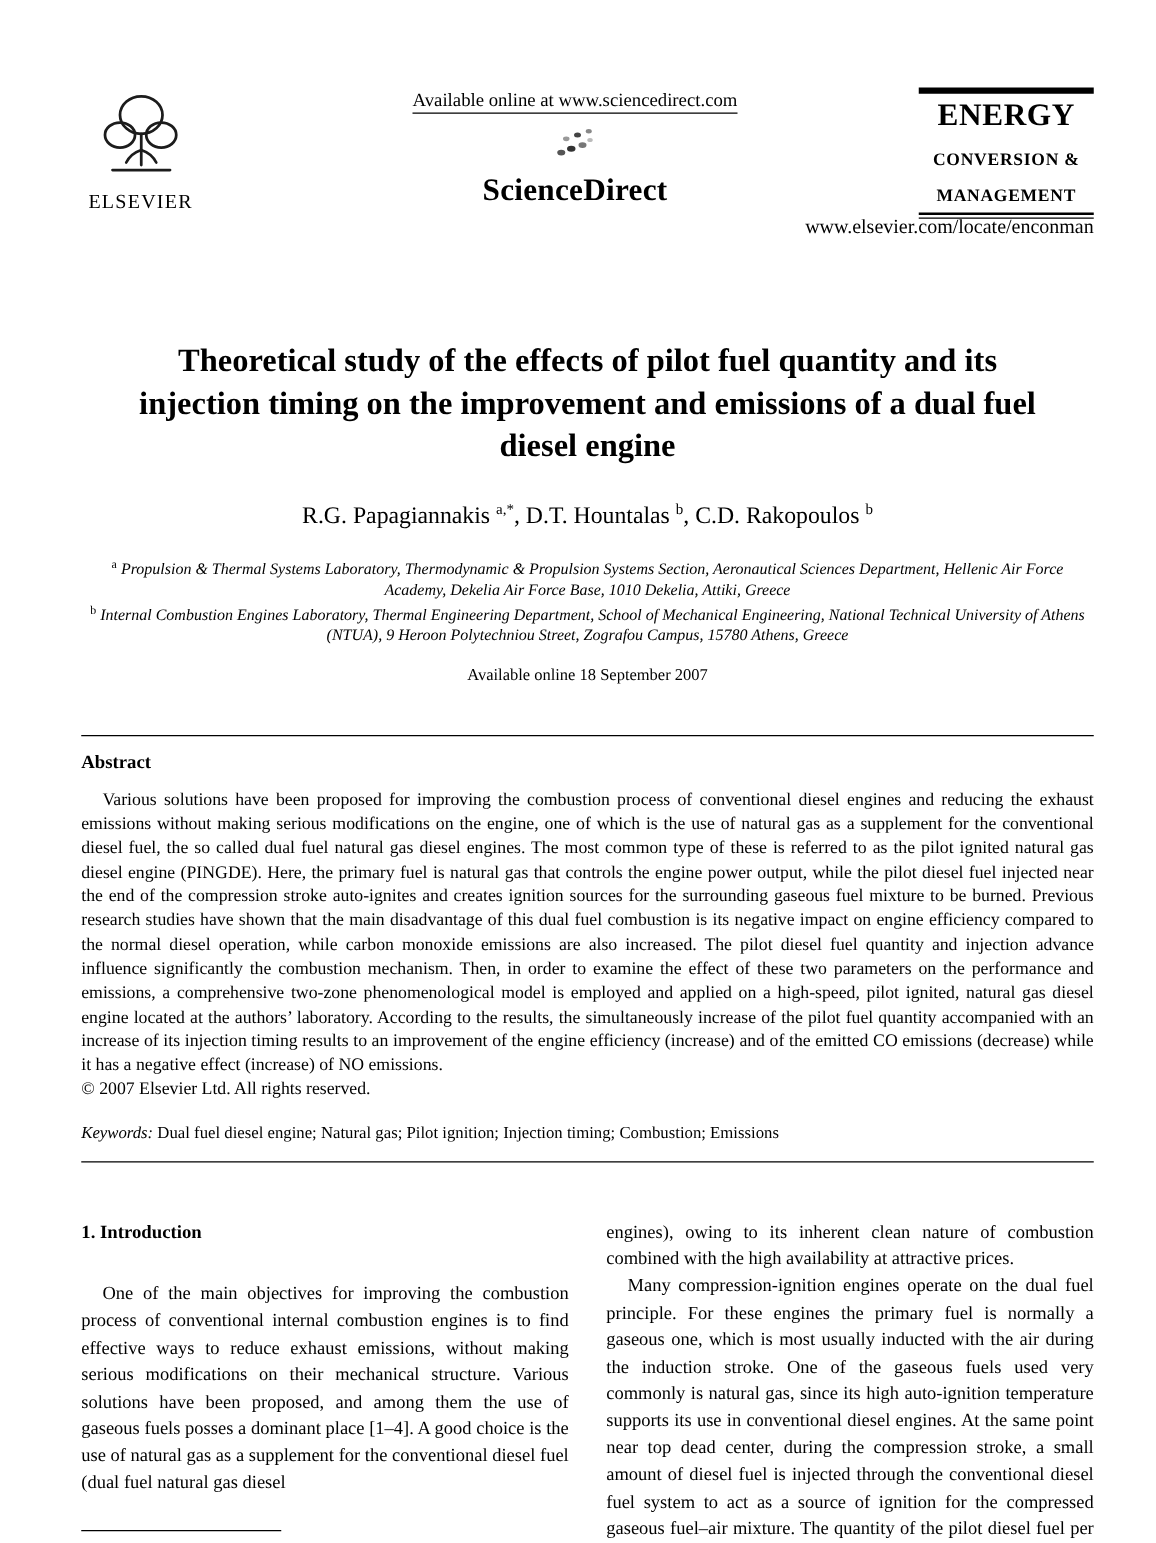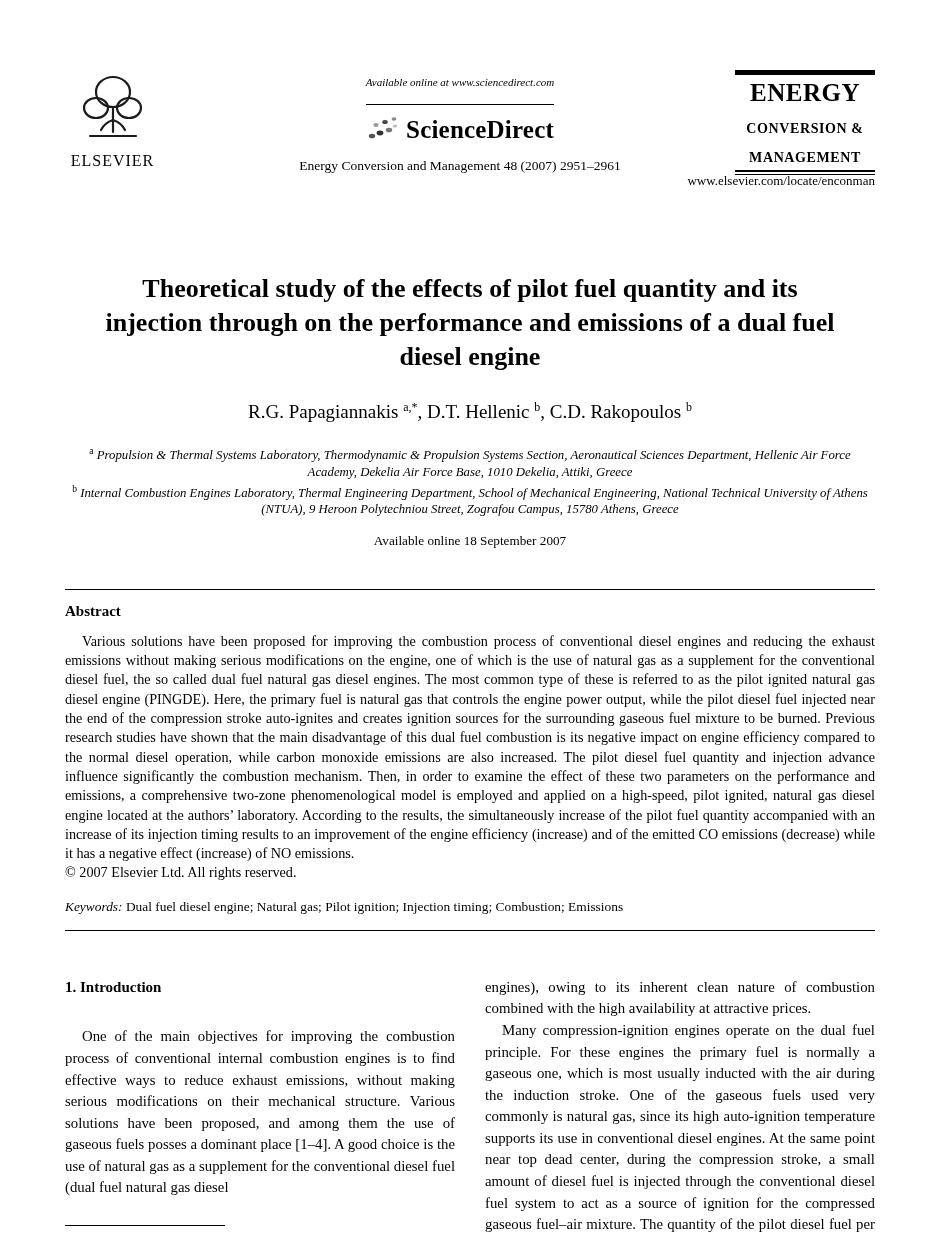--- a/index.html
+++ b/index.html
@@ -11,32 +11,32 @@
   }
   .page { padding:70px 50px 0 65px; }
 
   
   .header { position:relative; height:150px; }
 
   .logo-elsevier { position:absolute; left:0; top:2; width:95px; text-align:center; }
   .logo-elsevier .elsevier-word { font-size:16px; letter-spacing:1px; margin-top:2px; }
 
   .center-block { position:absolute; left:230px; top:2px; width:330px; text-align:center; }
-  .avail-online { display:inline-block; font-size:11px; padding-bottom:16px; border-bottom:1px solid #000;font-style:italic; }
-  .sd-row { margin-top:9px; display:flex; align-items:center; justify-content:center; gap:6px; }
+  .avail-online { display:inline-block; font-size:15px; padding-bottom:0; border-bottom:1px solid #000; }
+  .sd-row { margin-top:9px; display:flex; align-items:center; justify-content:center; gap:6px;flex-direction:column; }
   .sd-logo-text { font-size:25px; font-weight:bold; letter-spacing:0.2px; }
   .journal-ref { margin-top:12px; font-size:13.5px; }
 
   .journal-box { position:absolute; right:0; top:0; width:140px; text-align:center;
                  border-top:5px solid #000; padding-top:3px; }
   .jn1 { font-size:25px; font-weight:bold; letter-spacing:0.5px; line-height:30px; }
   .jn2, .jn3 { font-size:14px; font-weight:bold; letter-spacing:0.6px; line-height:17px;margin-top:12px; }
   .jb-rule-a { height:2px; background:#000; margin-top:4px; }
   .jb-rule-b { height:1px; background:#000; margin-top:2px; }
-  .journal-url { position:absolute; right:0; top:103px; font-size:13px; }
+  .journal-url { position:absolute; right:0; top:103px; font-size:16px; }
 
   
   .title { margin-top:52px; text-align:center; font-size:26px; line-height:34px; padding:0 30px; }
   .authors { margin-top:26px; text-align:center; font-size:19px; }
   .authors sup { font-size:12px; }
   .affiliations { margin-top:20px; text-align:center; font-style:italic; font-size:12.8px; line-height:16.5px; }
   .affiliations sup { font-style:normal; font-size:9.5px; }
   .avail-date { margin-top:15px; text-align:center; font-size:13.2px; }
 
   .rule { height:1px; background:#000; }
@@ -98,38 +98,37 @@
               <ellipse cx="23" cy="16" rx="3.2" ry="2.3" fill="#777"></ellipse>
               <ellipse cx="10" cy="11" rx="2.6" ry="1.9" fill="#999"></ellipse>
               <ellipse cx="19" cy="8" rx="2.8" ry="2.0" fill="#444"></ellipse>
               <ellipse cx="28" cy="5" rx="2.4" ry="1.8" fill="#888"></ellipse>
               <ellipse cx="29" cy="12" rx="2.2" ry="1.6" fill="#bbb"></ellipse>
             </g>
           </svg>
         </span>
         <span class="sd-logo-text">ScienceDirect</span>
       </div>
-      <div class="journal-ref">Energy Conversion and Management 48 (2007) 2951–2961</div>
     </div>
 
     <div class="journal-box">
       <div class="jn1">ENERGY</div>
       <div class="jn2">CONVERSION &amp;</div>
       <div class="jn3">MANAGEMENT</div>
       <div class="jb-rule-a"></div>
       <div class="jb-rule-b"></div>
     </div>
 
     <div class="journal-url">www.elsevier.com/locate/enconman</div>
   </div>
 
-  <h1 class="title">Theoretical study of the effects of pilot fuel quantity and its injection through on the performance and emissions of a dual fuel diesel engine</h1>
+  <h1 class="title">Theoretical study of the effects of pilot fuel quantity and its injection timing on the improvement and emissions of a dual fuel diesel engine</h1>
 
   <div class="authors">
-    <span>R.G. Papagiannakis</span>&nbsp;<sup>a,*</sup><span>, </span><span>D.T. Hellenic</span>&nbsp;<sup>b</sup><span>, </span><span>C.D. Rakopoulos</span>&nbsp;<sup>b</sup>
+    <span>R.G. Papagiannakis</span>&nbsp;<sup>a,*</sup><span>, </span><span>D.T. Hountalas</span>&nbsp;<sup>b</sup><span>, </span><span>C.D. Rakopoulos</span>&nbsp;<sup>b</sup>
   </div>
 
   <div class="affiliations">
     <div><sup>a</sup><span> Propulsion &amp; Thermal Systems Laboratory, Thermodynamic &amp; Propulsion Systems Section, Aeronautical Sciences Department, Hellenic Air Force Academy, Dekelia Air Force Base, 1010 Dekelia, Attiki, Greece</span></div>
     <div><sup>b</sup><span> Internal Combustion Engines Laboratory, Thermal Engineering Department, School of Mechanical Engineering, National Technical University of Athens (NTUA), 9 Heroon Polytechniou Street, Zografou Campus, 15780 Athens, Greece</span></div>
   </div>
 
   <div class="avail-date">Available online 18 September 2007</div>
 
   <div class="rule rule-abstract-top"></div>

